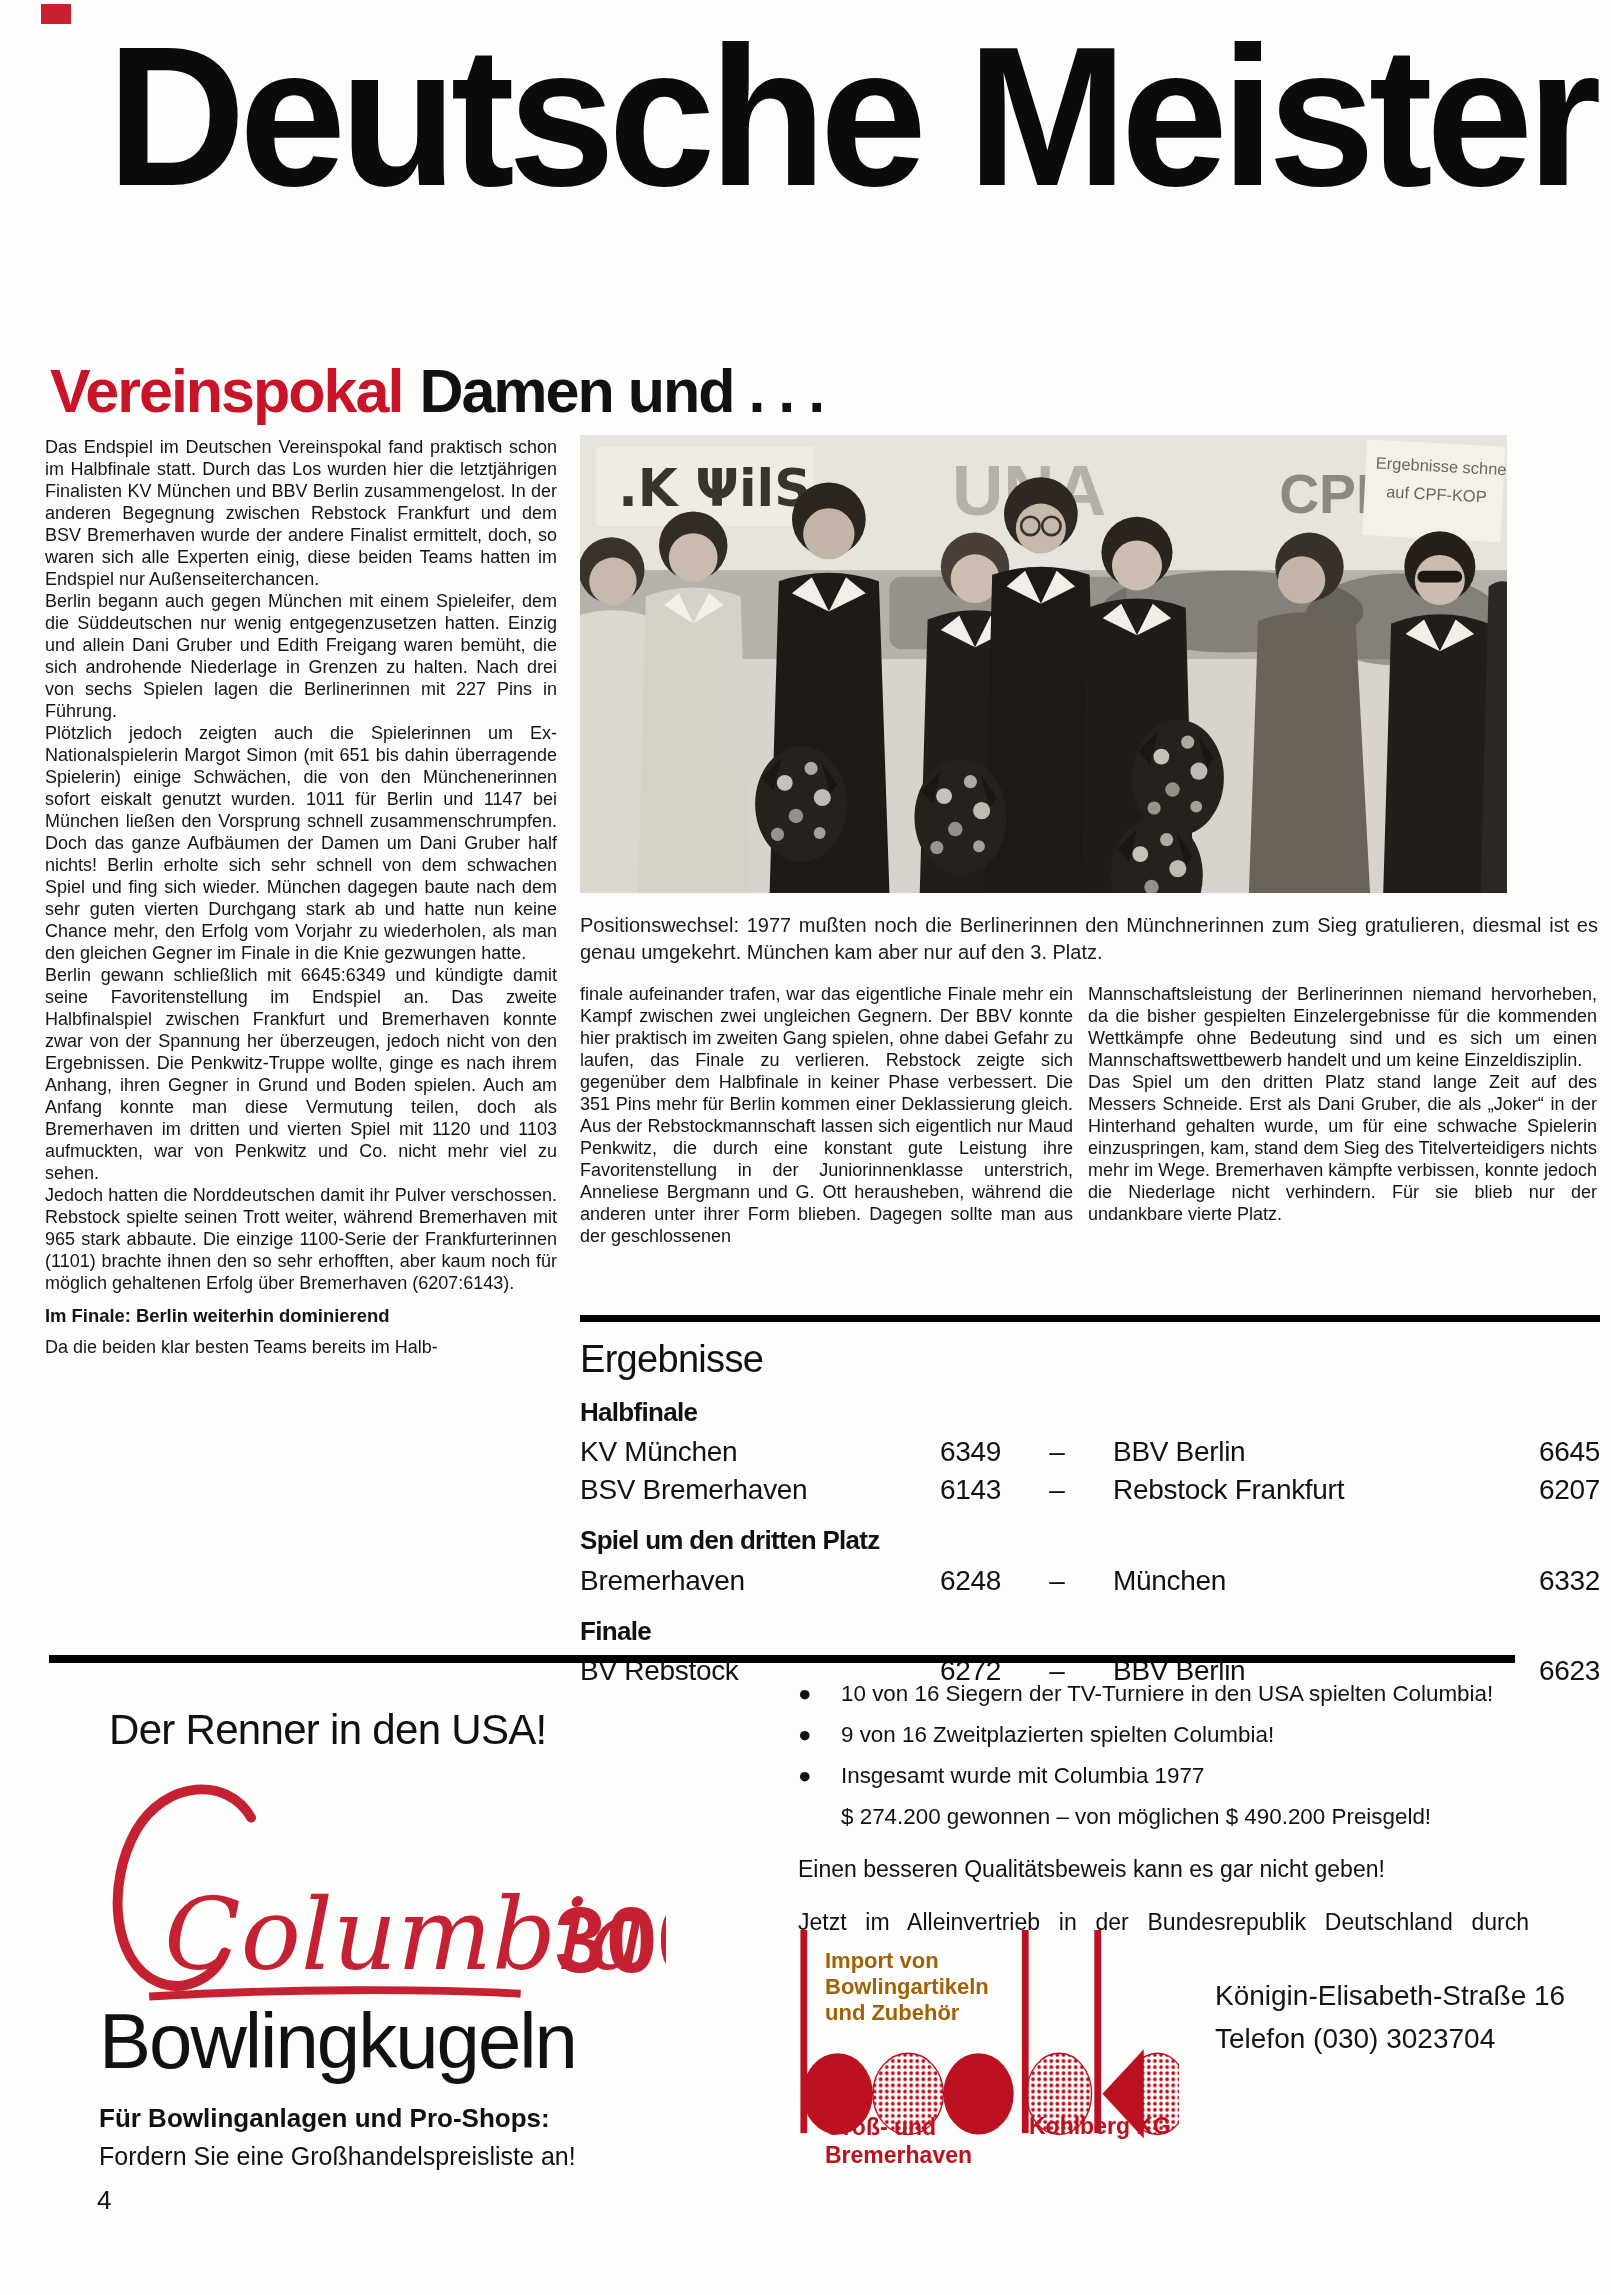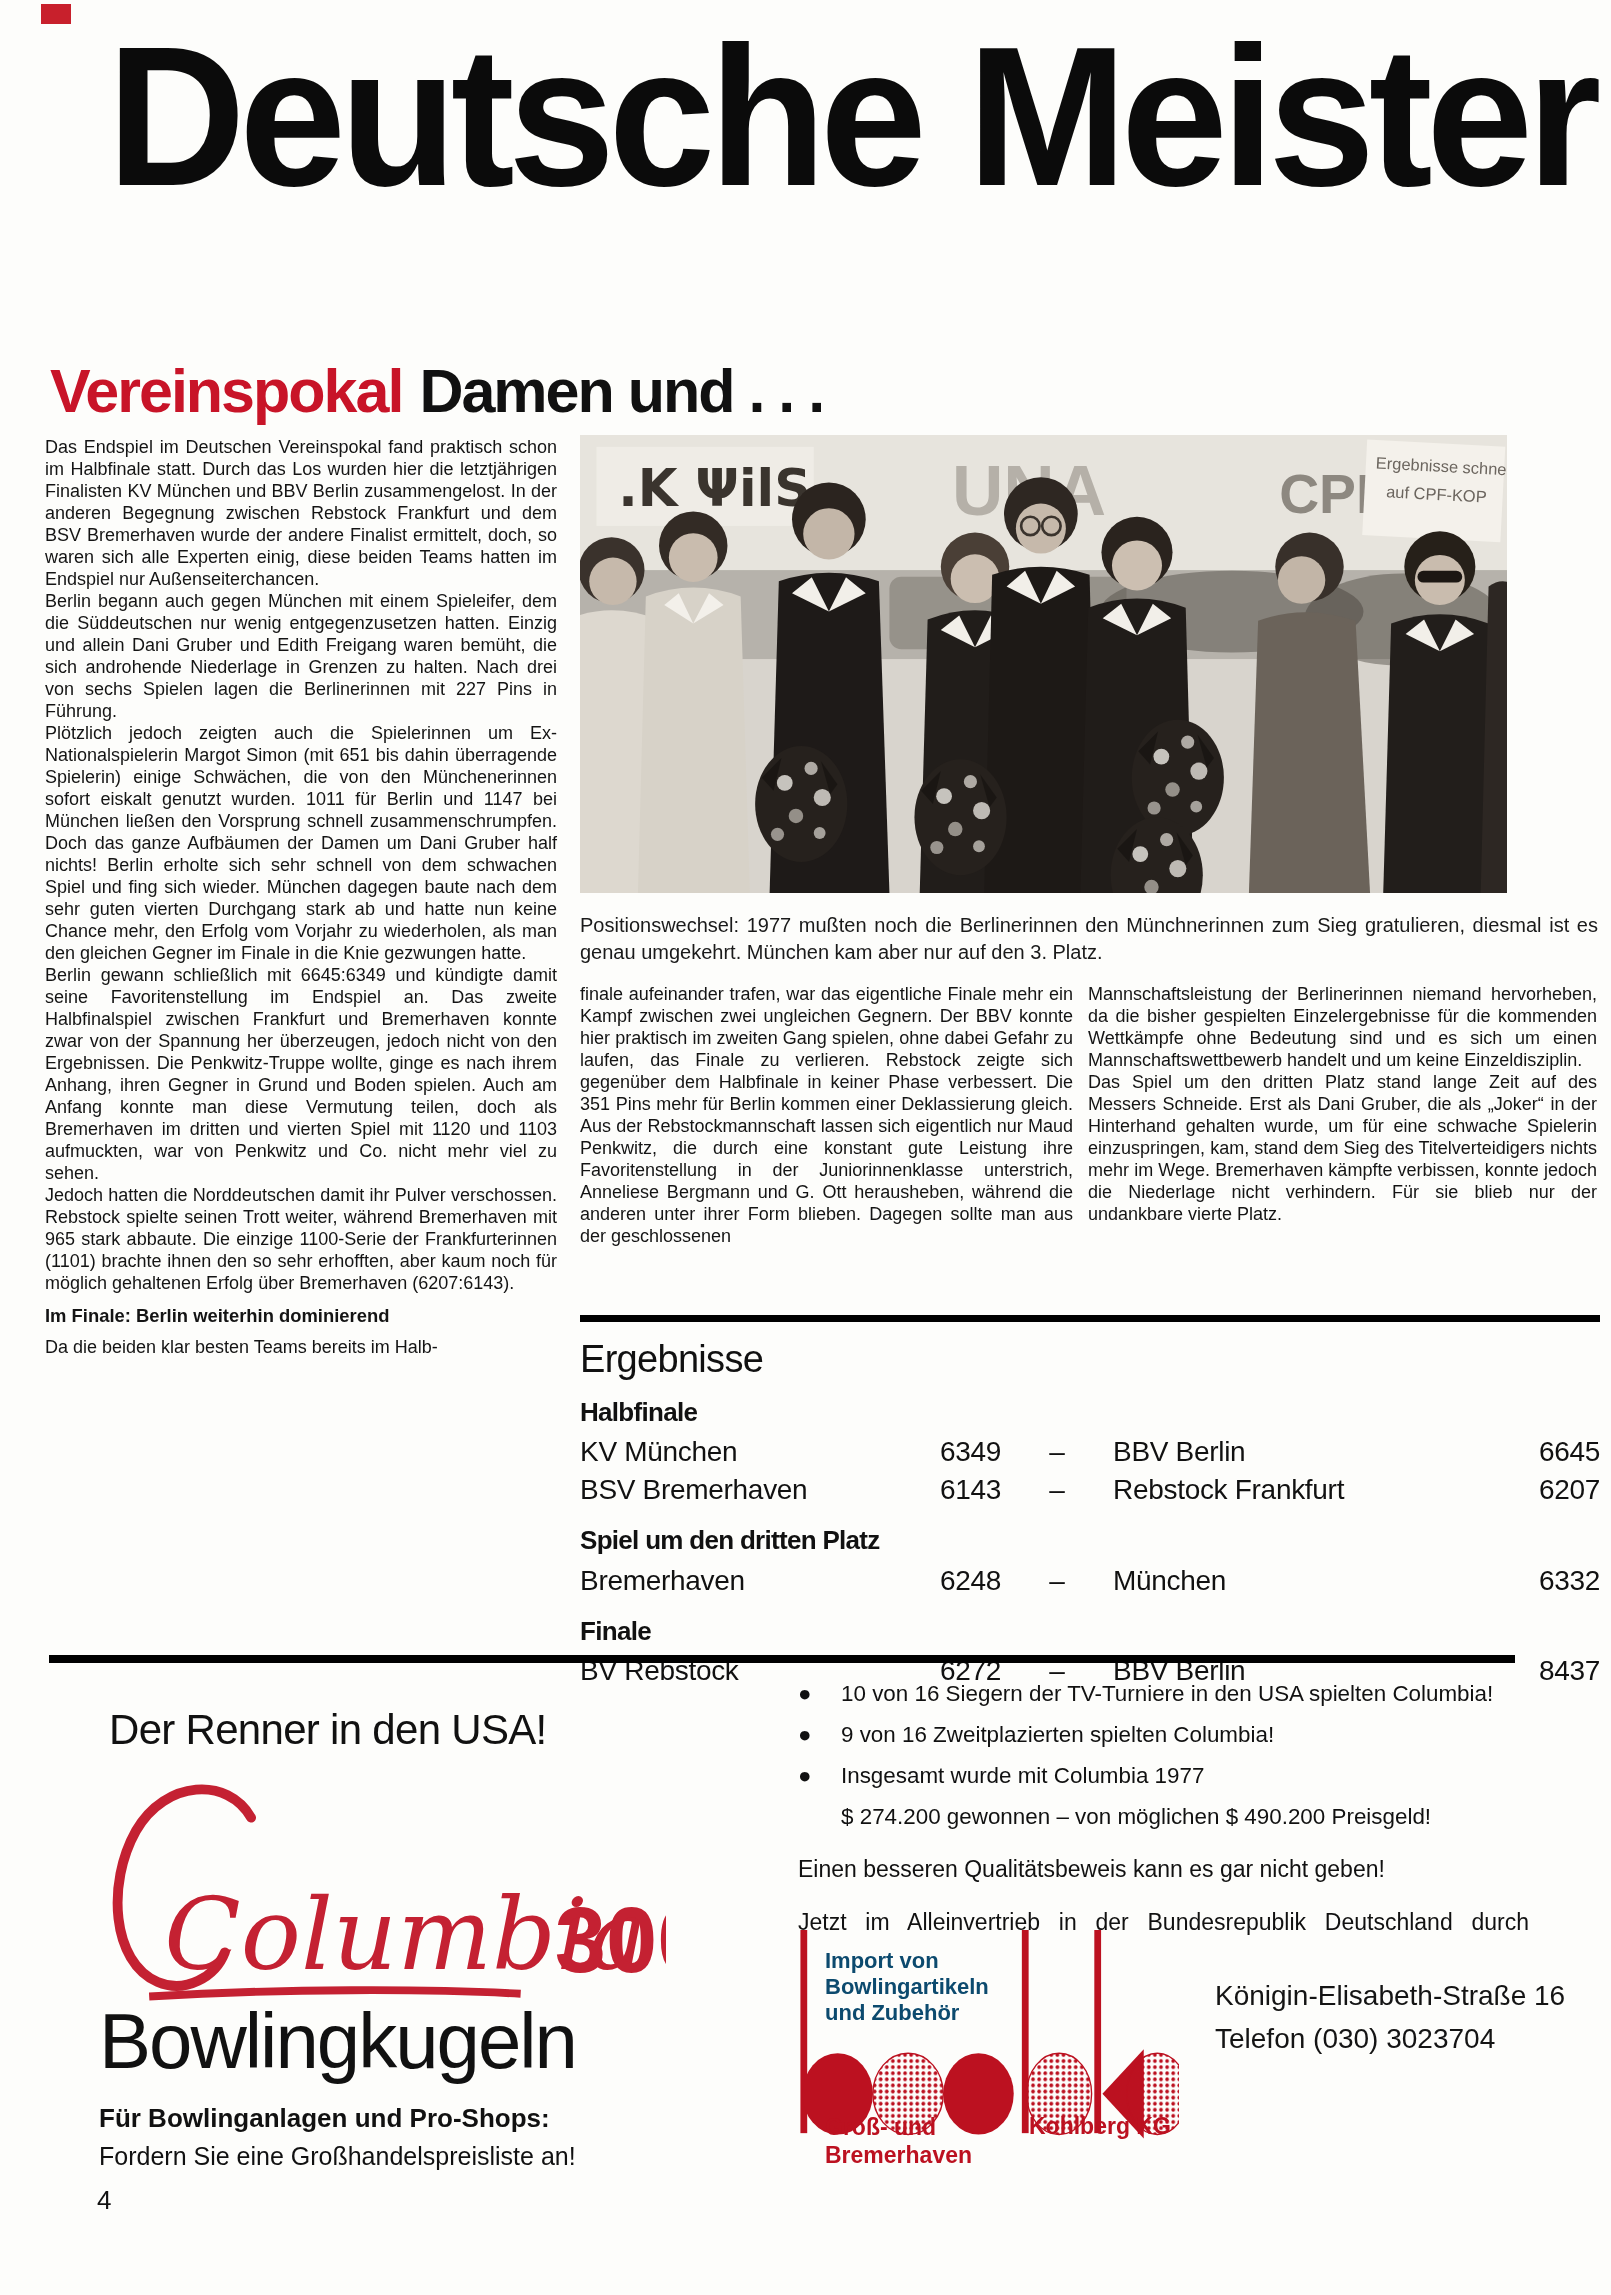--- a/index.html
+++ b/index.html
@@ -39,21 +39,21 @@
   .cta-bold{position:absolute;left:99px;top:2103px;font-size:26px;font-weight:700;}
   .cta{position:absolute;left:99px;top:2142px;font-size:25px;}
   .pagenum{position:absolute;left:97px;top:2185px;font-size:26px;}
   .bullets{position:absolute;left:798px;top:1673px;width:777px;font-size:22.4px;line-height:41px;}
   .bullet-row{display:flex;align-items:baseline;}
   .bullet-dot{font-size:22.4px;width:43px;flex:none;}
   .bullet-cont{padding-left:43px;}
   .quality-line{position:absolute;left:798px;top:1856px;font-size:23px;}
   .distribution-line{position:absolute;left:798px;top:1909px;width:731px;font-size:23px;text-align:justify;text-align-last:justify;}
   .logo-svg{position:absolute;left:797px;top:1930px;width:382px;height:237px;}
-  .logo-import{position:absolute;left:825px;top:1948px;font-size:22px;line-height:26px;font-weight:700;color:#0c4a6e;}
+  .logo-import{position:absolute;left:825px;top:1948px;font-size:22px;line-height:26px;font-weight:700;color:#a16207;}
   .logo-import span,.logo-label span{display:block;}
   .logo-label-left{position:absolute;left:825px;top:2113px;font-size:23px;line-height:28px;font-weight:700;color:#bc1120;}
   .logo-label-right{position:absolute;left:1029px;top:2113px;font-size:23px;font-weight:700;color:#bc1120;}
   .address{position:absolute;left:1215px;top:1974px;font-size:28px;line-height:43px;color:#141414;}
   .address span{display:block;}
 </style>
 </head>
 <body>
 
 <div class="page">
@@ -205,21 +205,21 @@
       <span class="rr-t2">München</span>
       <span class="rr-s2">6332</span>
     </div>
 
     <h3>Finale</h3>
     <div class="res-row">
       <span class="rr-t1">BV Rebstock</span>
       <span class="rr-s1">6272</span>
       <span class="rr-dash">–</span>
       <span class="rr-t2">BBV Berlin</span>
-      <span class="rr-s2">8437</span>
+      <span class="rr-s2">6623</span>
     </div>
   </div>
 
   <div class="rule-full"></div>
 
   <div class="ad-headline">Der Renner in den USA!</div>
 
   <div class="columbia">
     <svg viewBox="0 0 880 400" width="580" height="263">
       <path d="M 250 80 C 215 18 120 22 75 100 C 30 180 38 300 108 330 C 150 348 196 322 210 285" fill="none" stroke="#c42132" stroke-width="15" stroke-linecap="round"></path>

